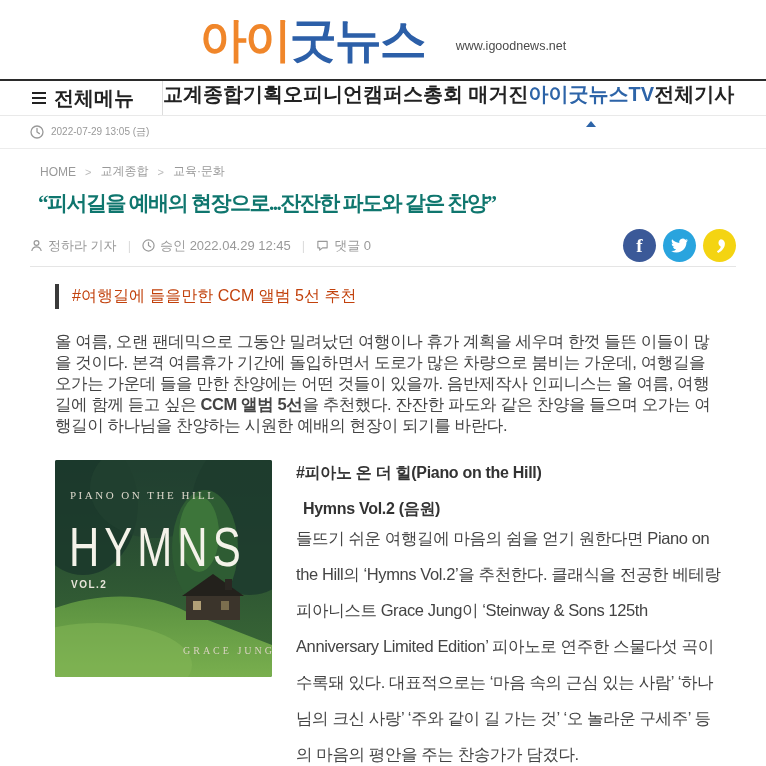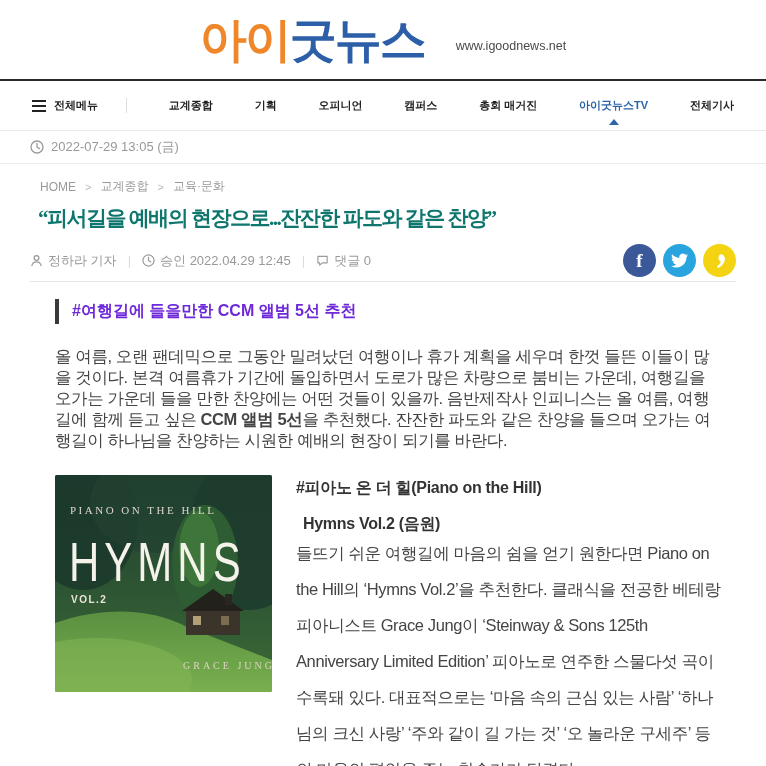--- a/index.html
+++ b/index.html
@@ -9,36 +9,36 @@
   
   .header { height:79px; display:flex; align-items:center; justify-content:center; gap:31px; }
   .logo { font-size:47px; font-weight:800; letter-spacing:-2px; line-height:1; }
   .logo .lg-first { color:#f0862a; }
   .logo .lg-rest  { color:#2c5fa8; }
   .tagline-block { text-align:center; padding-top:10px; }
   .tagline { font-size:21px; font-weight:700; color:#1e2533; letter-spacing:-1px; }
   .site-url { font-size:12.5px; color:#4a4a4a; margin-top:2px; }
 
   
-  .nav { border-top:2px solid #2b2b2b; border-bottom:1px solid #e9e9e9; height:52px;
-    display:flex; align-items:center; justify-content:space-between; padding:0 32px;
-    font-size:11px; font-weight:700; color:#222; }
+  .nav { border-top:2px solid #2b2b2b; border-bottom:1px solid #e9e9e9; height:37px;
+    display:flex; justify-content:space-between; padding:0 32px;
+    font-size:20px; font-weight:700; color:#222; }
   .nav-item { position:relative; cursor:pointer; white-space:nowrap; }
   .nav-item.first { display:flex; align-items:center; gap:8px; padding-right:28px;
     border-right:1px solid #ddd; }
   .nav-item.active { color:#2d64a8; }
   .active-indicator { position:absolute; left:50%; margin-left:-5px; bottom:-12px;
     width:0; height:0; border-left:5px solid transparent; border-right:5px solid transparent;
     border-bottom:6px solid #2d64a8; }
   .burger { display:inline-flex; flex-direction:column; gap:3px; }
   .burger i { width:14px; height:2px; background:#222; display:block; }
 
   
   .date-row { height:33px; display:flex; align-items:center; gap:7px; padding:0 30px;
-    border-bottom:1px solid #ececec; color:#999; font-size:13px; }
+    border-bottom:1px solid #ececec; color:#999; font-size:10px; }
   .breadcrumb { margin:14px 30px 0 40px; font-size:12px; color:#999;
     display:flex; gap:9px; align-items:center; }
   .crumb { cursor:pointer; }
   .crumb-sep { color:#bbb; font-size:11px; }
   .title { margin:9px 30px 0 38px; font-size:21px; font-weight:700; color:#0f766e;
     letter-spacing:-1.5px;font-family:Liberation Serif, serif; }
 
   .byline-row { margin:12px 30px 0 30px; padding-bottom:4px; border-bottom:1px solid #e5e5e5;
     display:flex; align-items:center; }
   .byline { display:flex; align-items:center; gap:11px; color:#999; font-size:13px; }
@@ -48,21 +48,21 @@
   .social { margin-left:auto; display:flex; gap:7px; }
   .social-btn { width:33px; height:33px; border-radius:50%; display:flex;
     align-items:center; justify-content:center; color:#fff; cursor:pointer; }
   .fb { background:#3b5998; font-size:19px; font-weight:700; font-family:"Liberation Serif", serif; }
   .tw { background:#29a4de; }
   .kk { background:#f4d412; }
 
   
   .article { padding:17px 42px 0 55px; }
   .subhead { border-left:4px solid #3a3a3a; padding:2px 0 2px 13px; font-size:16px;
-    font-weight:700; color:#6d28d9; }
+    font-weight:400; color:#c2410c; }
   .para { margin-top:22px; font-size:16.5px; line-height:21px; color:#444; letter-spacing:-0.4px; }
   .para b { font-weight:700; }
 
   .figure-row { margin-top:24px; display:flex; gap:24px; }
   .cover { width:217px; height:217px; flex:none; border-radius:2px; overflow:hidden; }
   .right-col { flex:1; min-width:0; }
   .album-heading { font-size:16px; font-weight:700; color:#333; margin-top:3px; letter-spacing:-0.3px; }
   .album-subheading { font-size:16px; font-weight:700; color:#333; margin-top:15px;
     padding-left:7px; letter-spacing:-0.3px; }
   .right-col .para { line-height:36px; margin-top:0; }

